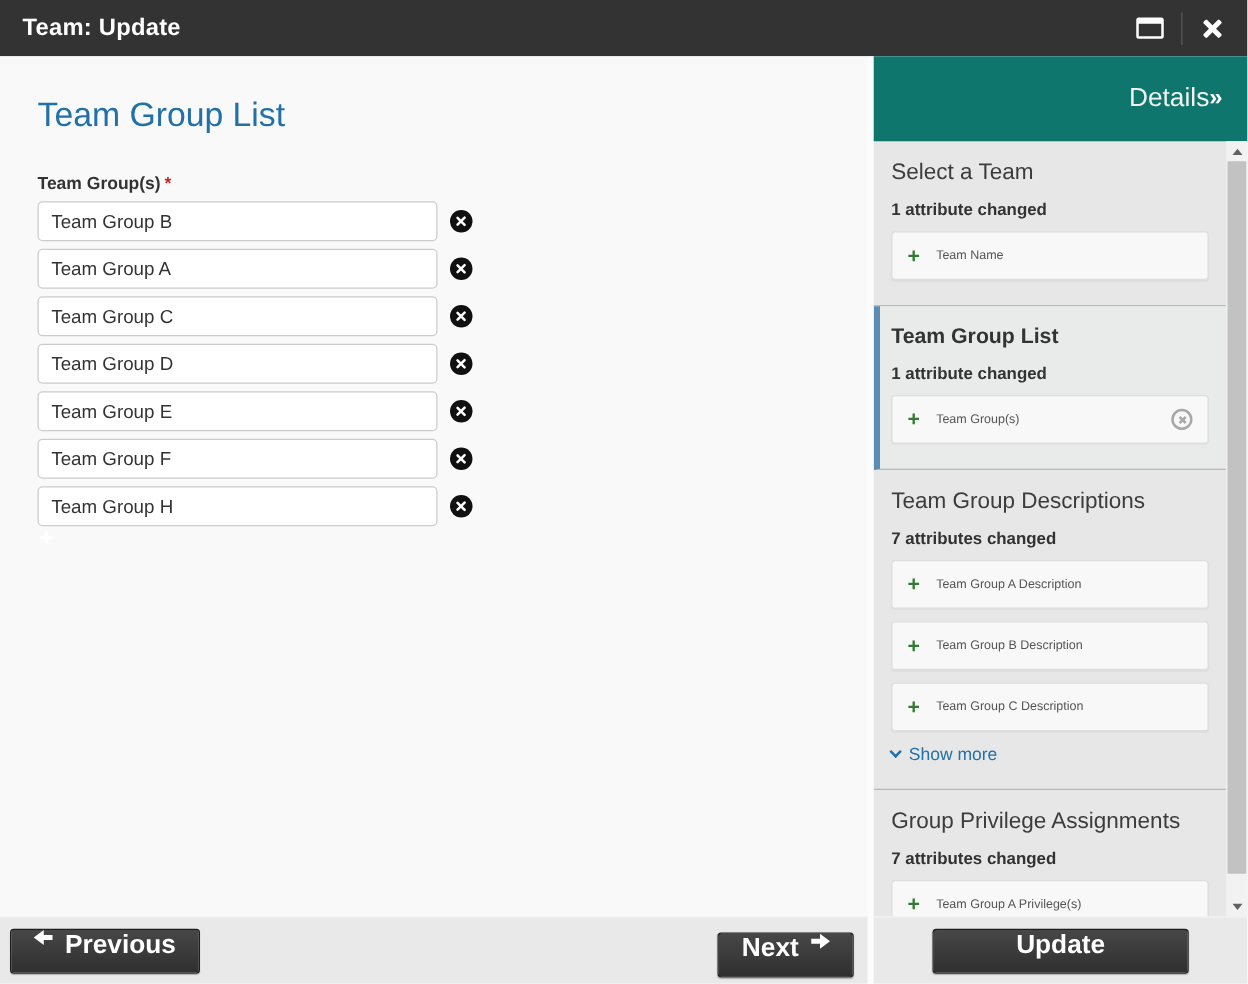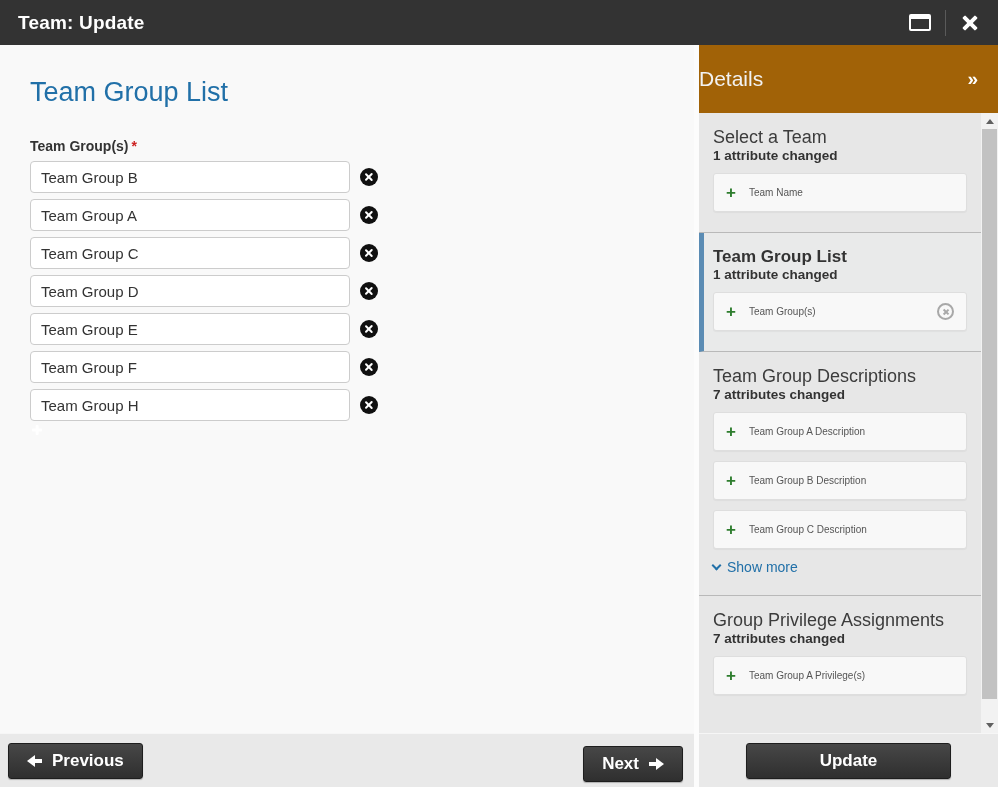--- a/index.html
+++ b/index.html
@@ -58,33 +58,33 @@
   }
   .circle-x::before { width: 2.4px; height: 10px; transform: translate(-50%,-50%) rotate(45deg); }
   .circle-x::after  { width: 2.4px; height: 10px; transform: translate(-50%,-50%) rotate(-45deg); }
   .circle-plus::before { width: 2.8px; height: 10px; transform: translate(-50%,-50%); }
   .circle-plus::after  { width: 10px; height: 2.8px; transform: translate(-50%,-50%); }
   .add-row { margin-top: 9px; margin-left: 7px; }
 
   
   .sidebar { width: 299px; background: #e7e7e7; position: relative; }
   .details-header {
-    height: 68px; background: #a16207; color: #f2f2f2;
-    display: flex; align-items: center; justify-content: space-between;
+    height: 68px; background: #0f766e; color: #f2f2f2;
+    display: flex; align-items: center; justify-content: flex-end;
     padding: 0 20px 0 0; font-size: 21px;
   }
   .collapse-icon { font-size: 19px; font-weight: bold; color: #fff; cursor: pointer; }
 
   .sidebar-scroll { position: absolute; top: 68px; bottom: 0; left: 0; right: 17px; overflow: hidden; }
   .side-section { padding: 14px 14px 20px 14px; border-bottom: 1px solid #b9b9b9; }
   .side-section:last-child { border-bottom: none; }
   .side-section.active { border-left: 5px solid #5b8cb4; padding-left: 9px; background: #e9eaea; }
   .section-title { font-size: 18px; font-weight: 400; color: #3c3c3c; }
   .side-section.active .section-title { font-size: 17px; font-weight: bold; color: #333; }
-  .section-changed { margin-top: 0; font-size: 13.5px; font-weight: bold; color: #333; }
+  .section-changed { margin-top: 12px; font-size: 13.5px; font-weight: bold; color: #333; }
   .attr-card {
     margin-top: 10px; height: 39px; background: #f8f8f8;
     border: 1px solid #dedede; border-radius: 3px;
     display: flex; align-items: center; gap: 13px; padding: 0 12px;
     box-shadow: 0 1px 1px rgba(0,0,0,0.04); cursor: pointer;
   }
   .plus-icon { color: #2e7d2e; font-weight: bold; font-size: 17px; line-height: 1; }
   .attr-label { font-size: 10px; color: #555; }
   .undo-icon {
     margin-left: auto; width: 17px; height: 17px; border-radius: 50%;
@@ -112,22 +112,22 @@
   .scroll-thumb { position: absolute; left: 1px; top: 16px; width: 15px; height: 570px; background: #c2c2c2; cursor: grab; }
 
   
   .footer { height: 54px; display: flex; }
   .footer-main { width: 694px; background: #e9e9e9; border-top: 1px solid #f6f6f6; position: relative; }
   .footer-gap { width: 5px; background: #fcfcfc; }
   .footer-side { width: 299px; background: #e9e9e9; border-top: 1px solid #f6f6f6; display: flex; align-items: center; justify-content: center; }
   .btn {
     height: 36px; background: linear-gradient(#474747, #2f2f2f);
     border: 1px solid #1e1e1e; border-radius: 3px; color: #fff;
-    font-size: 17px; font-weight: bold; font-family: "Liberation Sans", sans-serif;
-    display: inline-flex; align-items: center; justify-content: center; gap: 10px;
+    font-size: 21px; font-weight: bold; font-family: "Liberation Sans", sans-serif;
+    display: inline-flex; align-items: flex-start; justify-content: center; gap: 10px;
     padding: 0 18px; cursor: pointer; box-shadow: 0 1px 1px rgba(0,0,0,.25);
   }
   .btn-previous { position: absolute; left: 8px; top: 9px; }
   .btn-next { position: absolute; right: 11px; top: 12px; }
   .btn-submit { width: 205px; }
   .arrow { position: relative; width: 15px; height: 12px; display: inline-block; }
   .arrow::before { content:""; position: absolute; left: 0; top: 4px; width: 8px; height: 4px; background: #fff; }
   .arrow::after  { content:""; position: absolute; right: 0; top: 0;
     border-left: 8px solid #fff; border-top: 6px solid transparent; border-bottom: 6px solid transparent; }
   .arrow-left { transform: scaleX(-1); }

